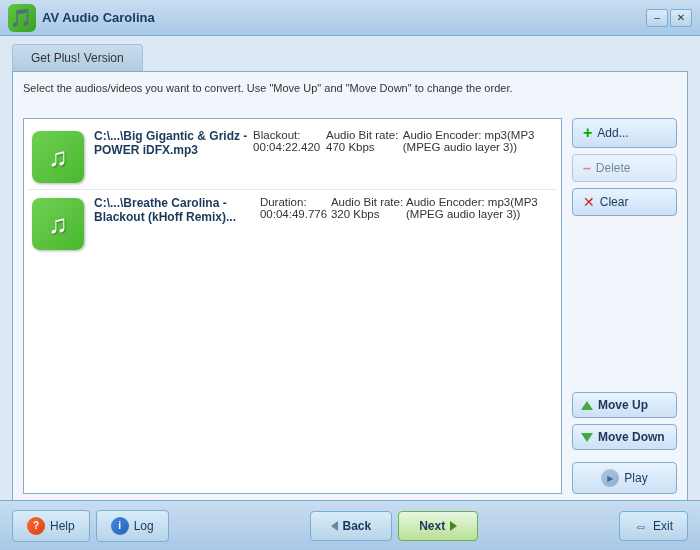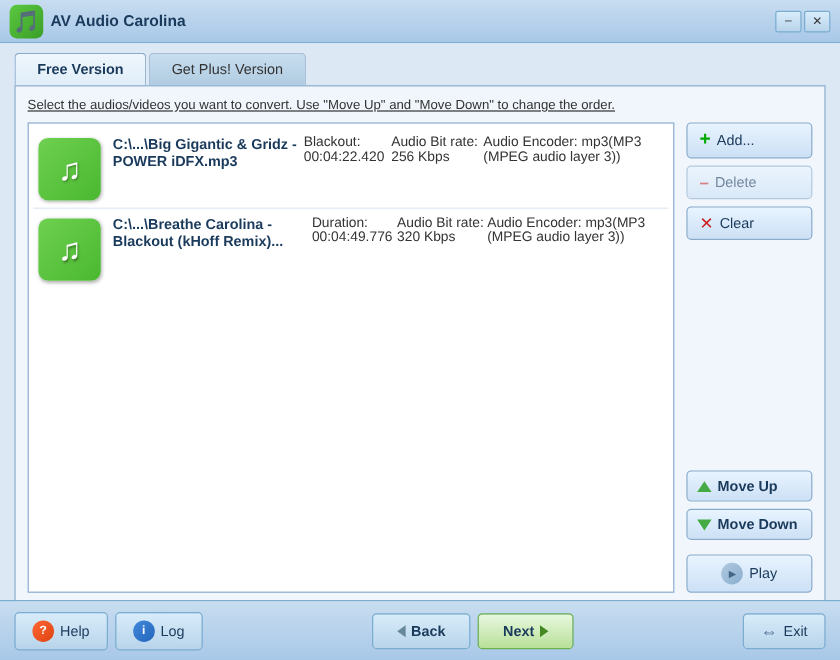--- a/index.html
+++ b/index.html
@@ -93,22 +93,21 @@
       border: 1px solid #88aacb;
       padding: 10px;
       display: flex;
       flex-direction: column;
       height: calc(550px - 36px - 50px - 30px);
     }
 
     .instruction-text {
       font-size: 11px;
       color: #333;
-      margin-bottom: 8px;
-      text-decoration: underline;
+      margin-bottom: 24px;
     }
 
     .content-row {
       display: flex;
       gap: 10px;
       flex: 1;
     }
 
     
     .file-list {
@@ -340,39 +339,38 @@
   <span class="title-bar-title">AV Audio Carolina</span>
   <div class="title-bar-buttons">
     <div class="tb-btn">–</div>
     <div class="tb-btn">✕</div>
   </div>
 </div>
 
 <div class="main-window">
 
   <div class="tabs">
-    <div class="tab active">Free Version</div>
     <div class="tab">Get Plus! Version</div>
   </div>
 
   <div class="content-panel">
     <div class="instruction-text">Select the audios/videos you want to convert. Use "Move Up" and "Move Down" to change the order.</div>
 
     <div class="content-row">
 
       <div class="file-list">
 
         <div class="file-item">
           <div class="file-icon">
             <span class="music-note">♫</span>
           </div>
           <div class="file-info">
             <span class="file-name">C:\...\Big Gigantic &amp; Gridz - POWER iDFX.mp3</span>
             <span>Blackout: 00:04:22.420</span>
-            <span>Audio Bit rate: 256 Kbps</span>
+            <span>Audio Bit rate: 470 Kbps</span>
             <span>Audio Encoder: mp3(MP3 (MPEG audio layer 3))</span>
           </div>
         </div>
 
         <div class="file-item">
           <div class="file-icon">
             <span class="music-note">♫</span>
           </div>
           <div class="file-info">
             <span class="file-name">C:\...\Breathe Carolina - Blackout (kHoff Remix)...</span>

